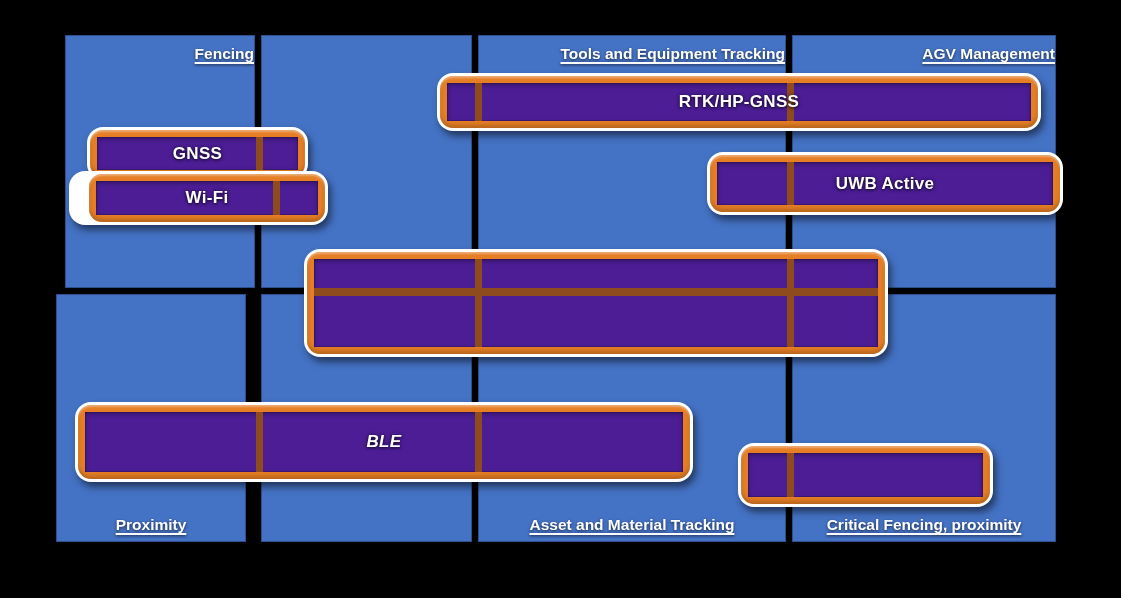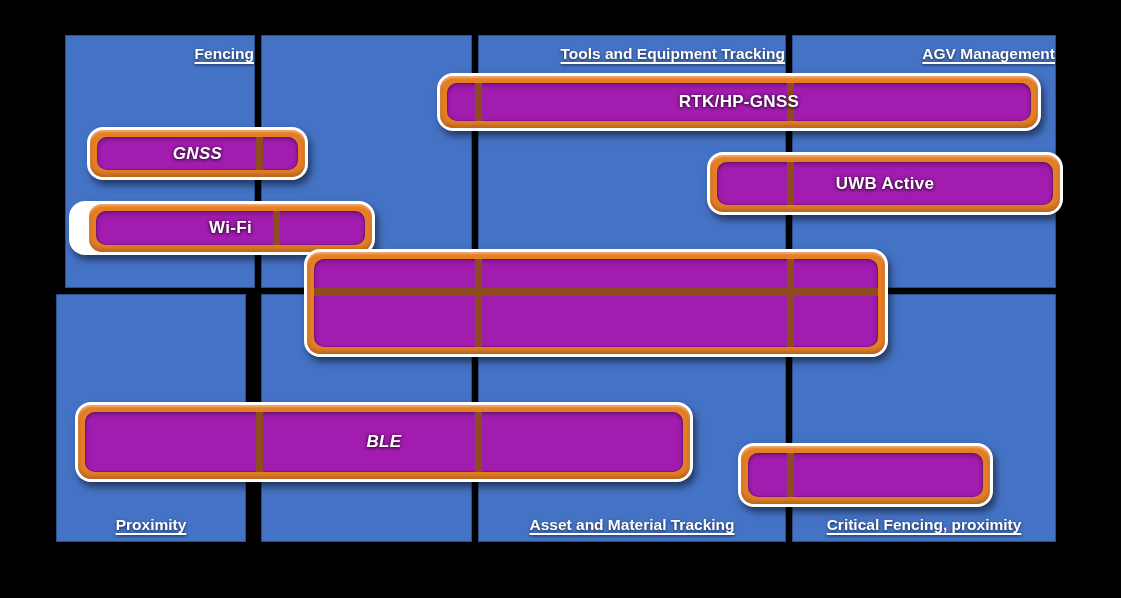--- a/index.html
+++ b/index.html
@@ -11,22 +11,22 @@
     text-shadow:0 1px 3px rgba(0,0,0,.65);}
   .cell-footer{position:absolute;bottom:5px;left:0;right:0;text-align:center;
     color:#fff;font-weight:bold;font-size:15.5px;line-height:22px;
     text-shadow:0 1px 3px rgba(0,0,0,.65);}
   .hline-text{text-decoration:underline;text-underline-offset:3px;text-decoration-thickness:1.5px;display:block;}
   .bar{position:absolute;box-sizing:border-box;background:#ffffff;border-radius:16px;padding:3px;
     box-shadow:3px 5px 7px rgba(0,0,0,.5);}
   .bar-border{box-sizing:border-box;height:100%;border-radius:13px;padding:7px;
     background:#E67E26;
     box-shadow:inset 0 2px 2px rgba(255,255,255,.35), inset 0 -3px 4px rgba(140,80,20,.55);}
-  .bar-fill{box-sizing:border-box;position:relative;height:100%;border-radius:10px;overflow:hidden;
-    background:#a21caf;box-shadow:inset 0 2px 5px rgba(0,0,0,.35), inset 0 0 0 1px rgba(0,0,0,.15);}
+  .bar-fill{box-sizing:border-box;position:relative;height:100%;border-radius:0;overflow:hidden;
+    background:#4c1d95;box-shadow:inset 0 2px 5px rgba(0,0,0,.35), inset 0 0 0 1px rgba(0,0,0,.15);}
   .bar-label{position:absolute;left:0;right:0;top:50%;transform:translateY(-50%);
     text-align:center;color:#fff;font-weight:bold;font-size:17px;letter-spacing:.3px;
     text-shadow:0 1px 3px rgba(0,0,0,.7), 0 0 4px rgba(0,0,0,.45);}
   .vline{position:absolute;top:0;bottom:0;width:7px;background:#8E4B1D;}
   .hline{position:absolute;left:0;right:0;height:8px;background:#8E4B1D;}
 </style>
 </head>
 <body>
 
 <div id="canvas" style="width: 1121px; height: 598px; background: rgb(0, 0, 0);">
@@ -70,29 +70,29 @@
   <div id="bars-layer">
       <div class="bar" style="left: 437px; top: 73px; width: 604px; height: 58px;">
         <div class="bar-border">
           <div class="bar-fill">
             <div class="vline" style="left: 28px;"></div>
             <div class="vline" style="left: 340px;"></div>
             <div class="bar-label">RTK/HP-GNSS</div>
           </div>
         </div>
       </div>
-      <div class="bar" style="left: 87px; top: 127px; width: 221px; height: 53px; font-style: italic;">
+      <div class="bar" style="left: 87px; top: 127px; width: 221px; height: 53px;">
         <div class="bar-border">
           <div class="bar-fill">
             <div class="vline" style="left: 159px;"></div>
             <div class="bar-label">GNSS</div>
           </div>
         </div>
       </div>
-      <div class="bar" style="left: 69px; top: 201px; width: 306px; height: 54px; padding-left: 20px;">
+      <div class="bar" style="left: 69px; top: 171px; width: 259px; height: 54px; padding-left: 20px;">
         <div class="bar-border">
           <div class="bar-fill">
             <div class="vline" style="left: 177px;"></div>
             <div class="bar-label">Wi-Fi</div>
           </div>
         </div>
       </div>
       <div class="bar" style="left: 707px; top: 152px; width: 356px; height: 63px;">
         <div class="bar-border">
           <div class="bar-fill">

